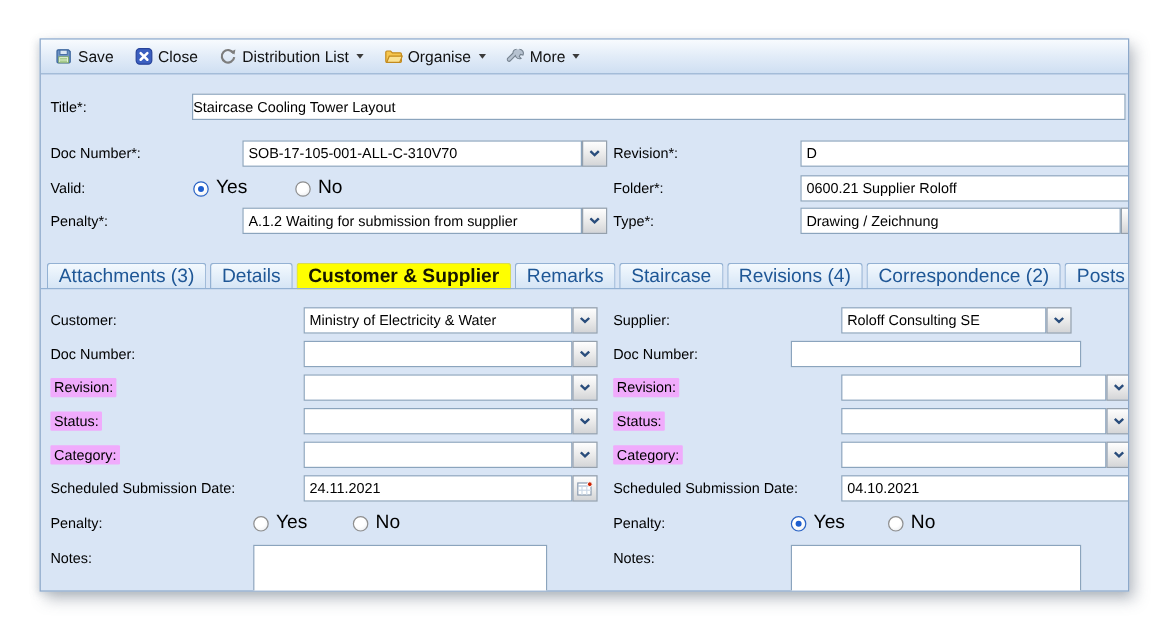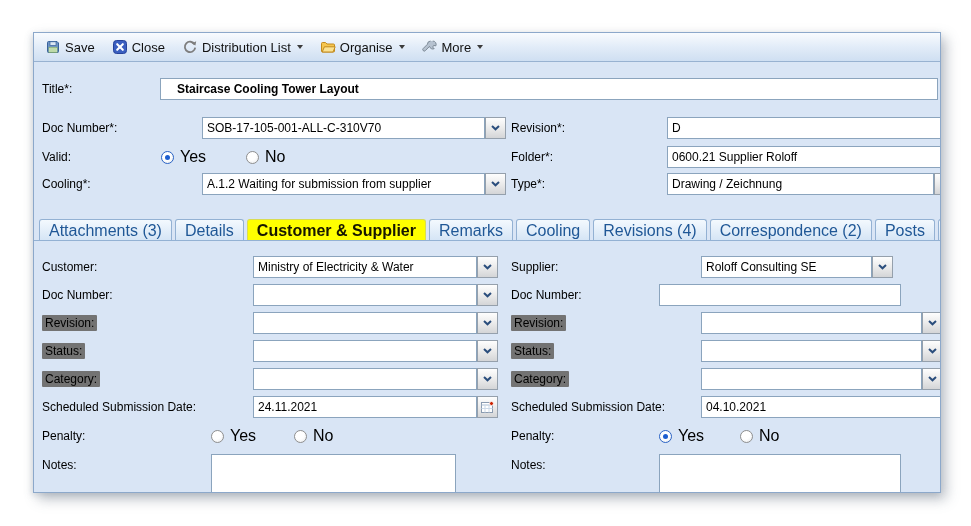--- a/index.html
+++ b/index.html
@@ -18,25 +18,25 @@
     background:linear-gradient(#f8fbfe,#e2ecf8 50%,#cfdff2);
     border-bottom:1px solid #98b2d1;display:flex;align-items:center;padding:0 6px;
   }
   .tbtn{display:flex;align-items:center;gap:4px;padding:2px 5px;margin-right:7px;
     font-size:13px;color:#111;border-radius:2px;cursor:default;}
   .tbtn svg{display:block;}
   .caret{width:0;height:0;border-left:3.5px solid transparent;border-right:3.5px solid transparent;
     border-top:4.5px solid #3b3b3b;display:inline-block;margin-left:2px;}
   
   .flabel{position:absolute;height:22px;display:flex;align-items:center;font-size:12px;color:#000;white-space:nowrap;}
-  .hl{background:#737373;padding:1px 3px;border-radius:1px;}
+  .hl{background:#f0abfc;padding:1px 3px;border-radius:1px;}
   
   .tinput{
     position:absolute;height:22px;box-sizing:border-box;border:1px solid #8ba4bd;background:#fff;
-    font-family:"Liberation Sans", sans-serif;font-size:12px;color:#000;padding:0 16px;outline:none;font-weight:bold;
+    font-family:"Liberation Sans", sans-serif;font-size:12px;color:#000;padding:0 0;outline:none;
   }
   .combo{position:absolute;height:22px;display:flex;box-sizing:border-box;margin-left:42px;}
   .combo input{
     flex:1;min-width:0;height:22px;box-sizing:border-box;border:1px solid #8ba4bd;background:#fff;
     font-family:"Liberation Sans", sans-serif;font-size:12px;color:#000;padding:0 4px;outline:none;
   }
   .dbtn{
     width:21px;height:22px;box-sizing:border-box;border:1px solid #95a0ac;margin-left:0;
     background:linear-gradient(#fefefe,#ececec 48%,#d4d5d7);
     display:flex;align-items:center;justify-content:center;flex:0 0 21px;cursor:default;
@@ -160,21 +160,21 @@
   <div class="combo" style="top:113px;left:591px;width:313px">
     <input value="0600.21 Supplier Roloff" style="">
     <div class="dbtn">
       <svg width="9" height="6" viewBox="0 0 9 6">
         <path d="M1 1 L4.5 4.3 L8 1" fill="none" stroke="#2a4d7c" stroke-width="2"></path>
       </svg>
     </div>
   </div>
 
   <div class="flabel" style="top:140px;left:8px">
-    <span>Cooling*:</span>
+    <span>Penalty*:</span>
   </div>
   <div class="combo" style="top:140px;left:126px;width:304px">
     <input value="A.1.2 Waiting for submission from supplier" style="">
     <div class="dbtn">
       <svg width="9" height="6" viewBox="0 0 9 6">
         <path d="M1 1 L4.5 4.3 L8 1" fill="none" stroke="#2a4d7c" stroke-width="2"></path>
       </svg>
     </div>
   </div>
 
@@ -188,21 +188,21 @@
         <path d="M1 1 L4.5 4.3 L8 1" fill="none" stroke="#2a4d7c" stroke-width="2"></path>
       </svg>
     </div>
   </div>
 
   <div class="tabs">
     <div class="tab">Attachments (3)</div>
     <div class="tab">Details</div>
     <div class="tab active">Customer &amp; Supplier</div>
     <div class="tab">Remarks</div>
-    <div class="tab">Cooling</div>
+    <div class="tab">Staircase</div>
     <div class="tab">Revisions (4)</div>
     <div class="tab">Correspondence (2)</div>
     <div class="tab">Posts</div>
     <div class="tab">Access</div>
   </div>
   <div class="tabline"></div>
 
   <div class="flabel" style="top:223px;left:8px">
     <span>Customer:</span>
   </div>

